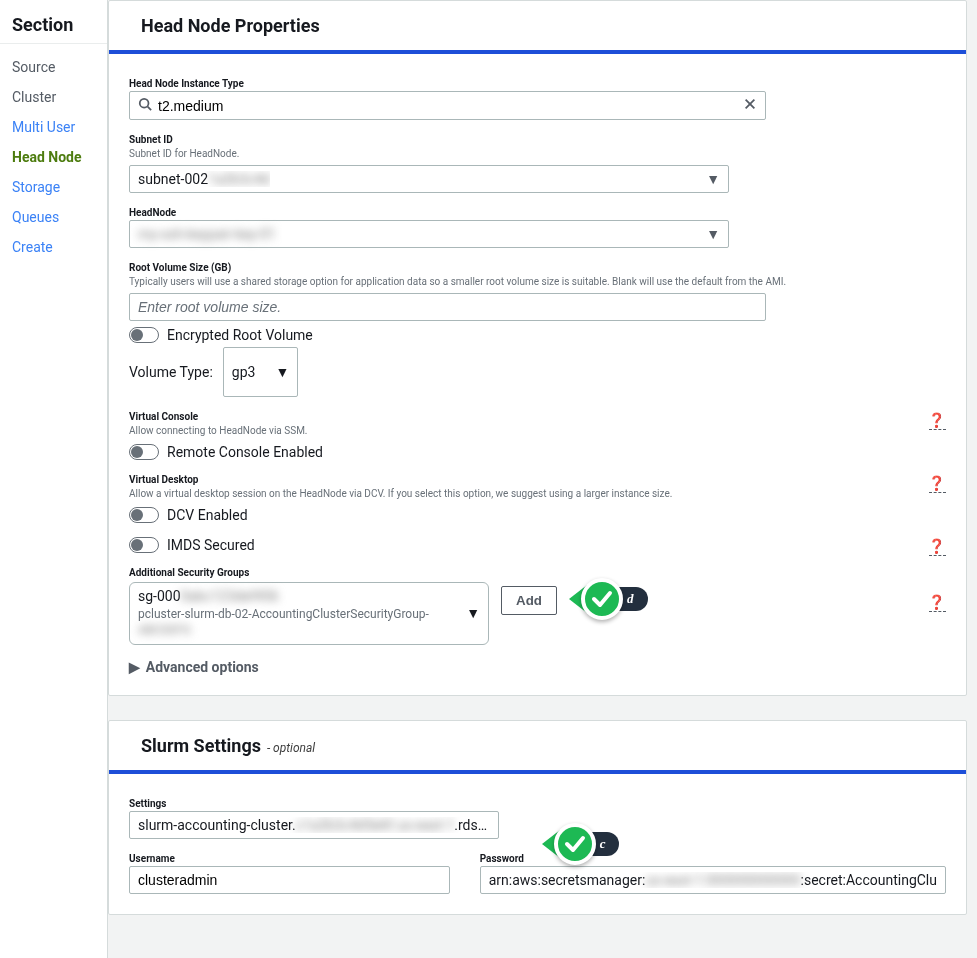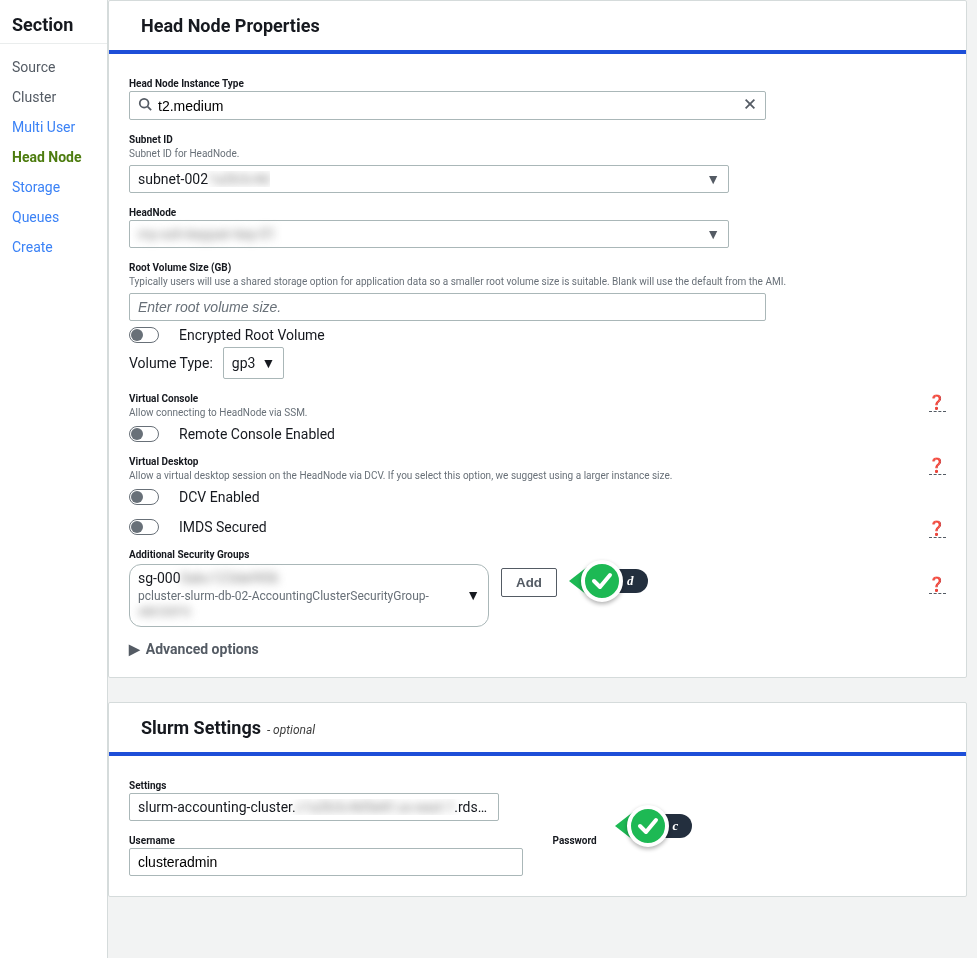--- a/index.html
+++ b/index.html
@@ -78,21 +78,21 @@
   }
   .input .icon { color: #545b64; margin-right: 6px; flex-shrink: 0; }
   .input .clear { color: #545b64; cursor: pointer; flex-shrink: 0; }
   .select { justify-content: space-between; cursor: pointer; }
   .select .caret { color: #545b64; flex-shrink: 0; }
   .blurred {
     filter: blur(4px);
     user-select: none;
     color: #808080;
   }
-  .toggle-row { display: flex; align-items: center; gap: 20px; margin-top: 6px; }
+  .toggle-row { display: flex; align-items: center; gap: 8px; margin-top: 6px; }
   .toggle {
     width: 30px; height: 16px;
     border-radius: 8px;
     background: #fff;
     border: 1px solid #687078;
     position: relative;
     cursor: pointer;
     flex-shrink: 0;
   }
   .toggle::after {
@@ -100,32 +100,32 @@
     position: absolute;
     width: 12px; height: 12px;
     border-radius: 50%;
     background: #687078;
     top: 1px; left: 1px;
   }
   .inline-row { display: flex; align-items: center; gap: 10px; margin-top: 4px; }
   .small-select {
     display: inline-flex;
     align-items: center;
-    gap: 6px;
+    gap: 20px;
     border: 1px solid #aab7b8;
     border-radius: 2px;
-    padding: 7px 8px;
+    padding: 16px 8px;
     font-size: 14px;
     cursor: pointer;
   }
   .row2 { display: flex; gap: 12px; align-items: flex-start; }
   .sg-select-wrap { flex: 0 0 360px; }
   .sg-select {
     border: 1px solid #aab7b8;
-    border-radius: 12px;
+    border-radius: 6px;
     padding: 4px 8px 6px 8px;
     cursor: pointer;
     display: flex;
     justify-content: space-between;
   }
   .sg-text { line-height: 1.3; }
   .sg-sub { font-size: 12px; color: #687078; margin-top: 2px; }
   .btn {
     border: 1px solid #545b64;
     background: #fff;
@@ -364,20 +364,25 @@
         <div class="two-col">
           <div class="form-group" style="position:relative;">
             <div class="label">Username</div>
             <div class="input">
               <input value="clusteradmin" style="">
             </div>
 
           </div>
           <div class="form-group" style="position:relative;">
             <div class="label">Password</div>
+            <div class="input">
+              <span class="select-text">
+                <span>arn:aws:secretsmanager:</span><span class="blurred">us-east-1:000000000000</span><span>:secret:AccountingClu</span>
+              </span>
+            </div>
 
             <div class="callout callout-right" style="left:62px; top:-30px;">
               <span class="pill">c</span>
               <span class="check">
                 <svg viewBox="0 0 24 24" fill="none" stroke="#fff" stroke-width="4" stroke-linecap="round" stroke-linejoin="round">
                     <polyline points="4 12 10 18 20 6"></polyline>
                   </svg>
               </span>
               <span class="check-arrow"></span>
             </div>

